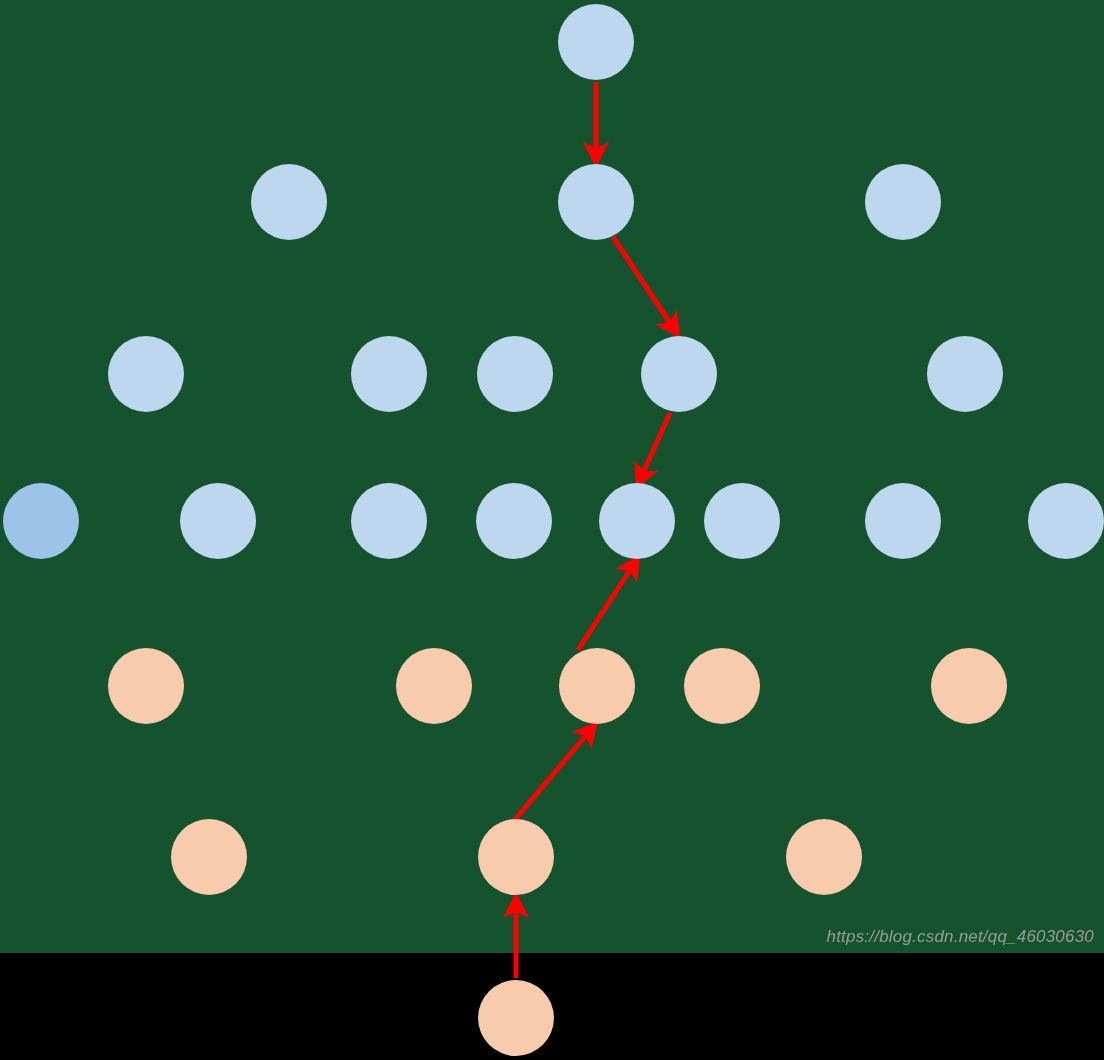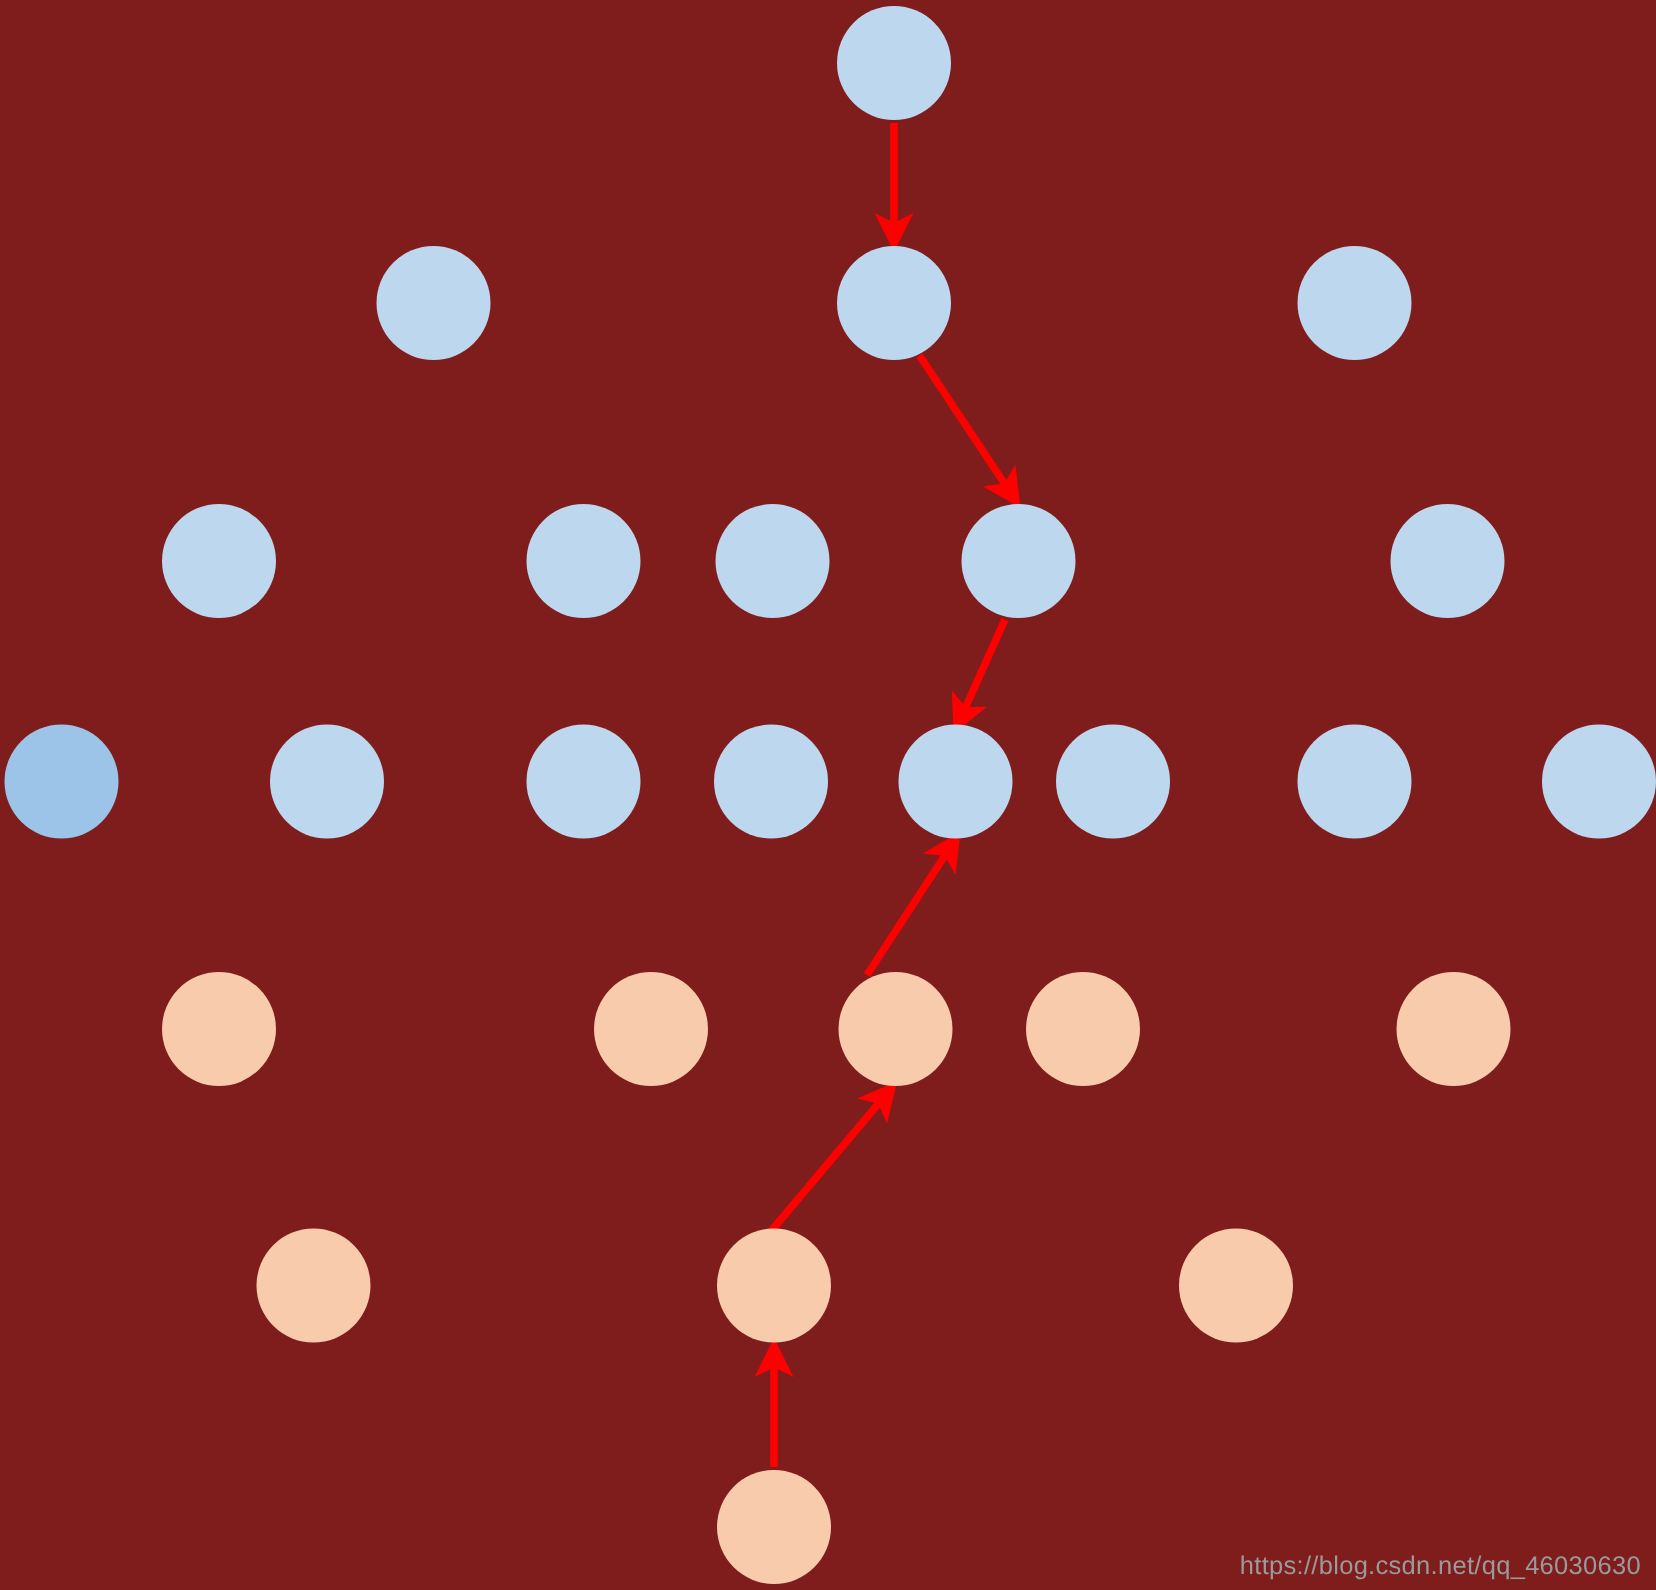--- a/index.html
+++ b/index.html
@@ -9,22 +9,23 @@
   }
   body {
     width: 1104px;
     height: 1060px;
     overflow: hidden;
     font-family: "Liberation Sans", sans-serif;
   }
   #canvas-wrap {
     position: relative;
     width: 1104px;
-    height: 1060px;
-    background: #7f1d1d;
+    height: 953px;
+    background: #14532d;
+    font-style: italic;
   }
   #graph-svg {
     position: absolute;
     top: 0;
     left: 0;
     width: 1104px;
     height: 1060px;
     display: block;
   }
   .node-circle {

